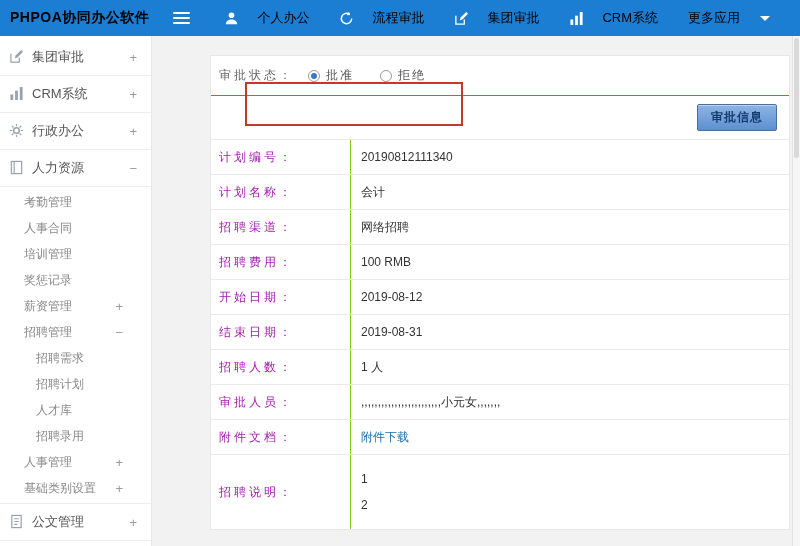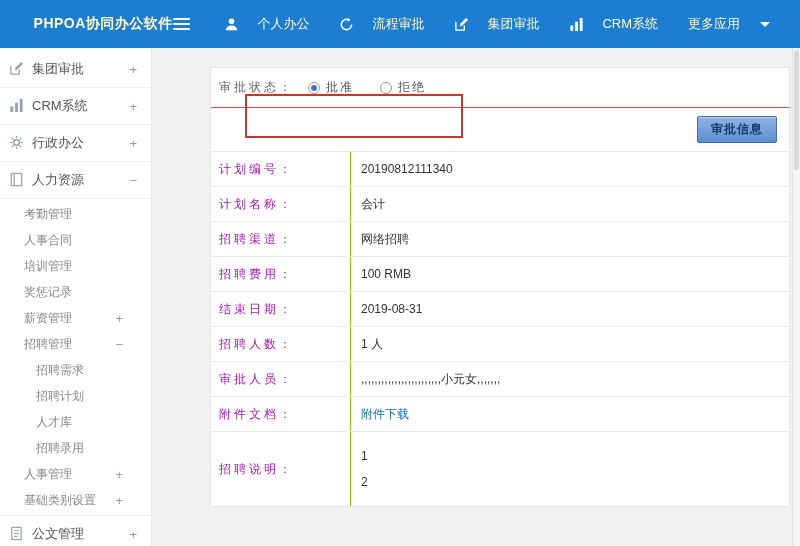--- a/index.html
+++ b/index.html
@@ -5,26 +5,25 @@
   * { box-sizing: border-box; margin: 0; padding: 0; }
   html,body { width:800px; height:546px; overflow:hidden; }
   body {
     font-family: "Liberation Sans", "DejaVu Sans", sans-serif;
     font-size: 12px;
     background: #fff;
     color: #333;
   }
   
   .topbar {
-    height:48px;
+    height:36px;
     background: var(--topbar, #1b7ed3);
     display:flex;
     align-items:center;
-    color:#fef9c3;
-    text-align:right;
+    color:#000000;
   }
   .logo {
     width:196px;
     padding-left:10px;
     font-size:14px;
     font-weight:bold;
     letter-spacing:0.5px;
     white-space:nowrap;
   }
   .hamburger { width:20px; margin-right:34px; cursor:pointer; }
@@ -307,20 +306,24 @@
       </div>
       <div class="row">
         <div class="cell-label">招聘渠道：</div>
         <div class="cell-value">网络招聘</div>
       </div>
       <div class="row">
         <div class="cell-label">招聘费用：</div>
         <div class="cell-value">100 RMB</div>
       </div>
       <div class="row">
+        <div class="cell-label">开始日期：</div>
+        <div class="cell-value">2019-08-12</div>
+      </div>
+      <div class="row">
         <div class="cell-label">结束日期：</div>
         <div class="cell-value">2019-08-31</div>
       </div>
       <div class="row">
         <div class="cell-label">招聘人数：</div>
         <div class="cell-value">1 人</div>
       </div>
       <div class="row">
         <div class="cell-label">审批人员：</div>
         <div class="cell-value">,,,,,,,,,,,,,,,,,,,,,,,,小元女,,,,,,,</div>

